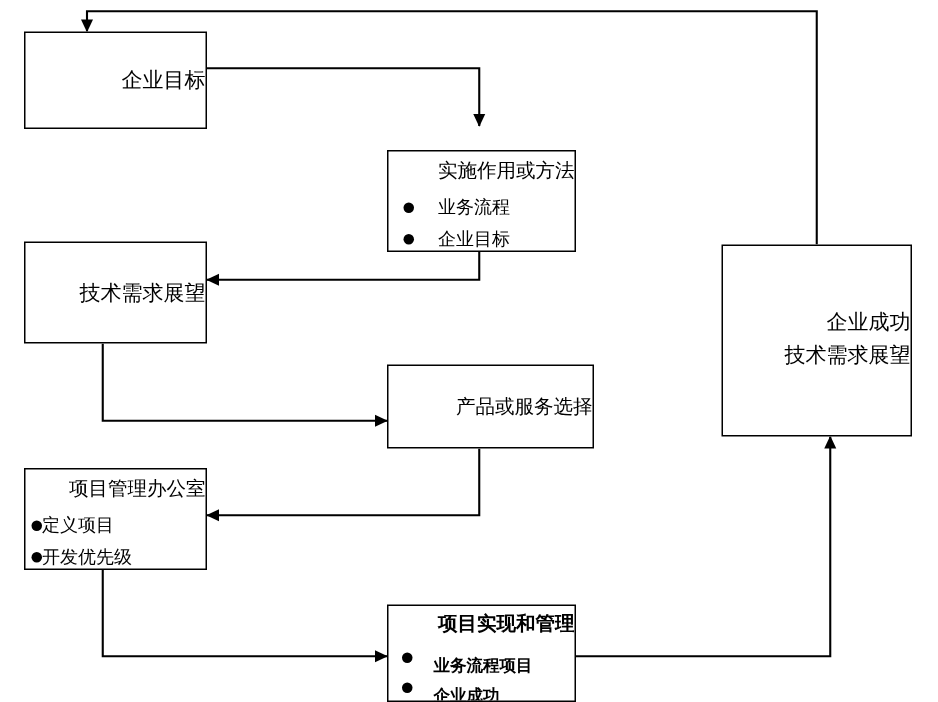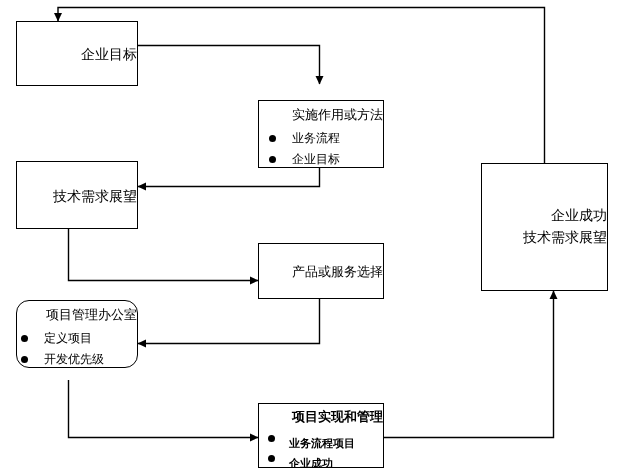--- a/index.html
+++ b/index.html
@@ -81,37 +81,37 @@
   #node-implementation-method .bullet-text { margin-left: 16px; }
 
   #node-tech-demand-outlook {
     left: 16px; top: 161px; width: 122px; height: 68px;
   }
   #node-tech-demand-outlook .node-title {
     font-size: 14px; line-height: 68px;
   }
 
   #node-product-service-choice {
-    left: 258px; top: 243px; width: 126px; height: 56px;
+    left: 258px; top: 243px; width: 138px; height: 56px;
   }
   #node-product-service-choice .node-title {
     font-size: 13px; line-height: 56px;
   }
 
   #node-pmo {
-    left: 16px; top: 300px; width: 122px; height: 68px; border-radius: 13px;
+    left: 16px; top: 312px; width: 122px; height: 68px;
   }
   #node-pmo .node-title {
     font-size: 13px; line-height: 15px; margin-top: 6px;
   }
   #node-pmo .bullets { margin-top: 6px; }
   #node-pmo .bullet-item {
     font-size: 12px; height: 21px; padding-left: 4px;
   }
-  #node-pmo .bullet-text { margin-left: 16px; }
+  #node-pmo .bullet-text { }
 
   #node-project-impl-mgmt {
     left: 258px; top: 403px; width: 126px; height: 65px; font-weight: bold;
   }
   #node-project-impl-mgmt .node-title {
     font-size: 13px; line-height: 15px; margin-top: 5px;
   }
   #node-project-impl-mgmt .bullets { margin-top: 4px; }
   #node-project-impl-mgmt .bullet-item {
     font-size: 11px; height: 20px; padding-left: 9px;

